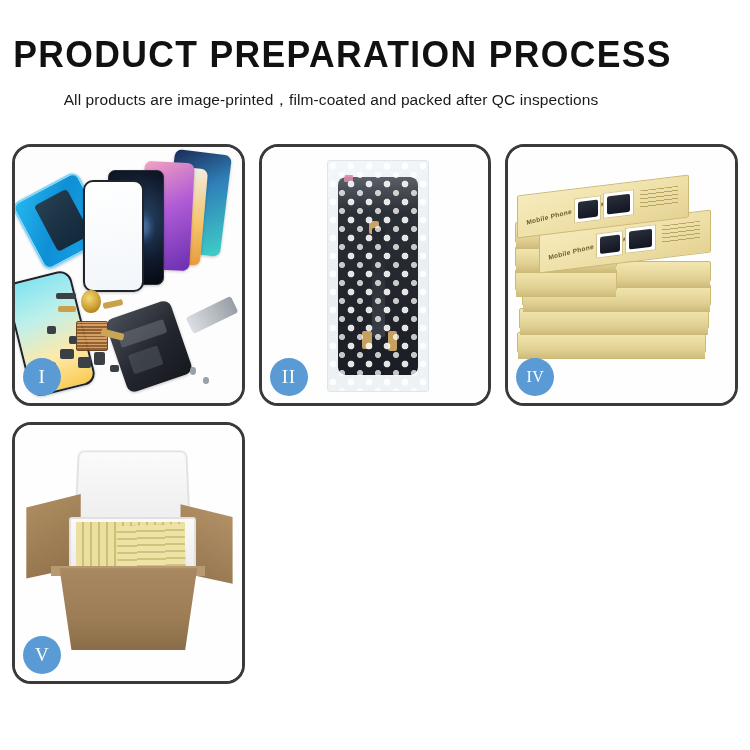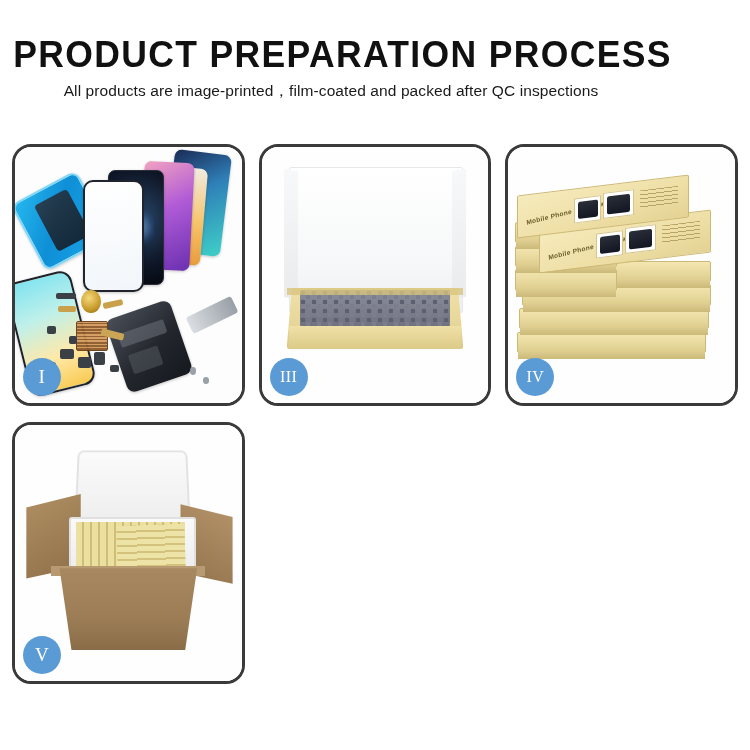--- a/index.html
+++ b/index.html
@@ -12,21 +12,21 @@
   .page{position:relative;width:662px;height:750px;}
 
   
   .header{padding-top:34px;text-align:center;}
   .title{
     font-size:37px;line-height:42px;font-weight:700;color:#111111;
     letter-spacing:1.4px;transform:scaleX(.96);transform-origin:center;
     white-space:nowrap;
   }
   .subtitle{
-    margin-top:5px;font-size:15.5px;line-height:19px;color:#1a1a1a;
+    margin-top:14px;font-size:15.5px;line-height:19px;color:#1a1a1a;
     letter-spacing:.1px;white-space:nowrap;
   }
 
   
   .grid{
     position:absolute;left:12px;top:144px;width:726px;height:540px;
     display:grid;grid-template-columns:repeat(3,1fr);grid-template-rows:repeat(2,1fr);
     column-gap:14px;row-gap:16px;
   }
   .panel{
@@ -343,33 +343,36 @@
         <div class="part blk6"></div>
         <div class="part blk7"></div>
         <div class="part blk8"></div>
         <div class="part screw1"></div>
         <div class="part screw2"></div>
         <div class="tool"></div>
       </div>
       <div class="badge">I</div>
     </div>
 
-
     <div class="panel">
-      <div class="scene p3">
-        <div class="lid"></div>
-        <div class="lid-l"></div>
-        <div class="lid-r"></div>
-        <div class="tray"></div>
-        <div class="foam"></div>
-        <div class="tray-edge"></div>
-        <div class="tray-front"></div>
+      <div class="scene">
+        <div class="wrap-bag">
+          <div class="lcd">
+            <div class="lcd-conn"></div>
+            <div class="lcd-strip"></div>
+            <div class="lcd-foot1"></div>
+            <div class="lcd-foot2"></div>
+          </div>
+          <div class="bag-label"></div>
+          <div class="bubbles"></div>
+        </div>
       </div>
-      <div class="badge small">III</div>
+      <div class="badge">II</div>
     </div>
+
 
     <div class="panel">
       <div class="scene">
         <div class="stack">
 
           <div class="sbox" style="left:2%;top:74%;width:86%;height:9%;">
               <div class="side"></div>
             </div>
           <div class="sbox" style="left:3%;top:63%;width:86%;height:9%;">
               <div class="side"></div>

